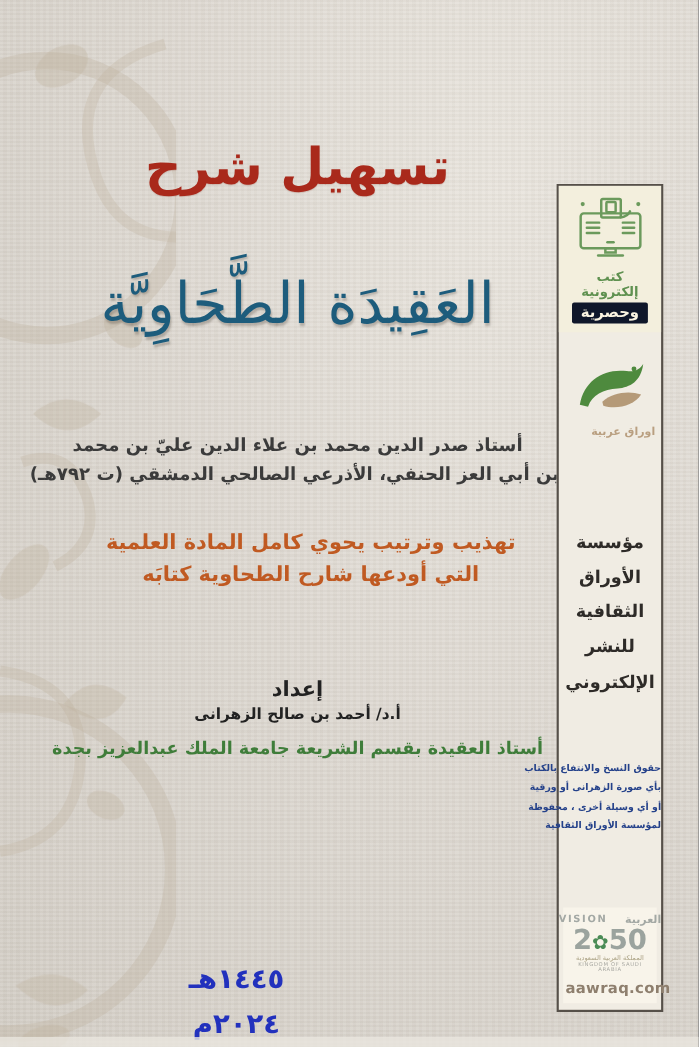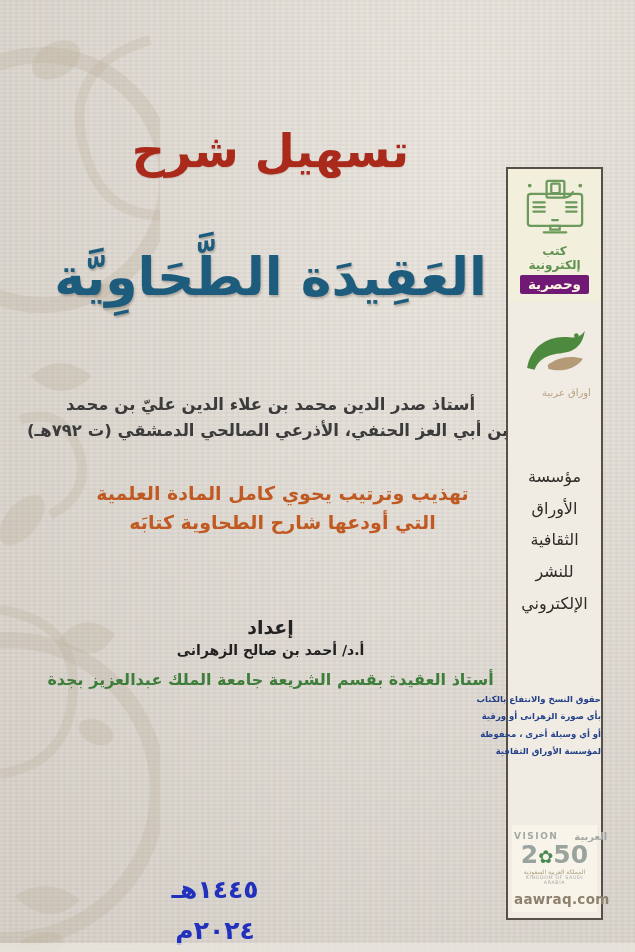--- a/index.html
+++ b/index.html
@@ -14,48 +14,48 @@
   .arabesque { position:absolute; left:0; top:0; pointer-events:none; }
   .bottom-band { position:absolute; left:0; bottom:0; width:100%; height:9px;
     background:#eae6df; opacity:.8; }
 
   .content { position:absolute; left:18px; top:0; width:505px; text-align:center; direction:rtl; }
 
   .series-title { position:absolute; left:0; top:124px; width:100%;
     font-size:46px; color:#a9291b; font-weight:bold;
     text-shadow:0 1px 1px rgba(120,40,20,.18); }
   .main-title { position:absolute; left:0; top:238px; width:100%;
-    font-size:52px; line-height:1.5; font-weight:bold; color:#1d5c7c; white-space:nowrap;
+    font-size:52px; line-height:1.5; font-weight:normal; color:#1d5c7c; white-space:nowrap;
     text-shadow:1px 2px 2px rgba(60,50,40,.28); }
   .author { position:absolute; left:0; top:392px; width:100%;
     font-size:16.5px; font-weight:bold; color:#3b3b3b; line-height:1.6; }
   .descr { position:absolute; left:12px; top:479px; width:100%;
     font-size:19px; font-weight:bold; color:#c05a22; line-height:1.55; }
   .prep { position:absolute; left:0; top:616px; width:100%; color:#222; }
   .prep-label { font-size:19px; font-weight:bold; }
   .prep-name { font-size:14px; font-weight:bold; margin-top:4px; }
   .prep-role { font-size:16px; font-weight:bold; color:#3f7d3a; margin-top:12px; }
   .date-block { position:absolute; left:150px; top:870px; width:130px; text-align:center;
     direction:rtl; color:#2231bd; font-size:25px; font-weight:bold; line-height:1.62; }
 
   .sidebar { position:absolute; left:506px; top:167px; width:97px; height:753px;
     background:#f0ece3; border:2px solid #565049; }
   .sb-block { position:absolute; left:0; width:100%; text-align:center; direction:rtl; }
   .logo1 { top:0; background:#f3efdd; padding:10px 12px 8px; }
   .logo1-caption { font-size:12px; font-weight:bold; color:#5f9150; margin-top:3px; }
-  .logo1-badge { display:inline-block; margin-top:3px; background:#701a75; color:#fbf5e2;
+  .logo1-badge { display:inline-block; margin-top:3px; background:#0f172a; color:#fbf5e2;
     font-size:13.5px; font-weight:bold; padding:1px 8px 2px; border-radius:2px; }
   .logo2 { top:160px; }
-  .logo2-caption { font-size:10px; font-weight:normal; color:#b99f80; margin-top:2px;margin-left:24px; }
-  .foundation { top:292px; font-size:16px; font-weight:normal; color:#2e2b28; line-height:1.98; }
+  .logo2-caption { font-size:10px; font-weight:bold; color:#b99f80; margin-top:2px;margin-left:24px; }
+  .foundation { top:308px; font-size:16px; font-weight:bold; color:#2e2b28; line-height:1.98; }
   .copyright { top:522px; font-size:8.5px; font-weight:bold; color:#24418a; line-height:2.05;
     white-space:nowrap; }
   .vision-panel { bottom:6px; left:4px; width:85px; background:#f8f4ea; padding:6px 2px 5px;
     direction:ltr; }
-  .vision-row1 { display:flex; justify-content:space-between; align-items:center; gap:16px;
+  .vision-row1 { display:flex; justify-content:center; align-items:center; gap:16px;
     font-size:9px; letter-spacing:1.5px; color:#a3a8a4; font-weight:bold; }
   .vision-ar { letter-spacing:0; font-size:10px; }
   .vision-year { font-size:25px; font-weight:bold; color:#9ba39e; line-height:1.05; }
   .vision-emblem { color:#4a8b55; font-size:18px; }
   .vision-country-ar { font-size:6px; color:#aba284; direction:rtl; }
   .vision-country-en { font-size:4.8px; color:#a8a8a2; letter-spacing:.6px; }
   .website { font-size:13.5px; font-weight:bold; color:#8e7f6e; margin-top:6px; letter-spacing:.3px; }
 </style>
 </head>
 <body>

